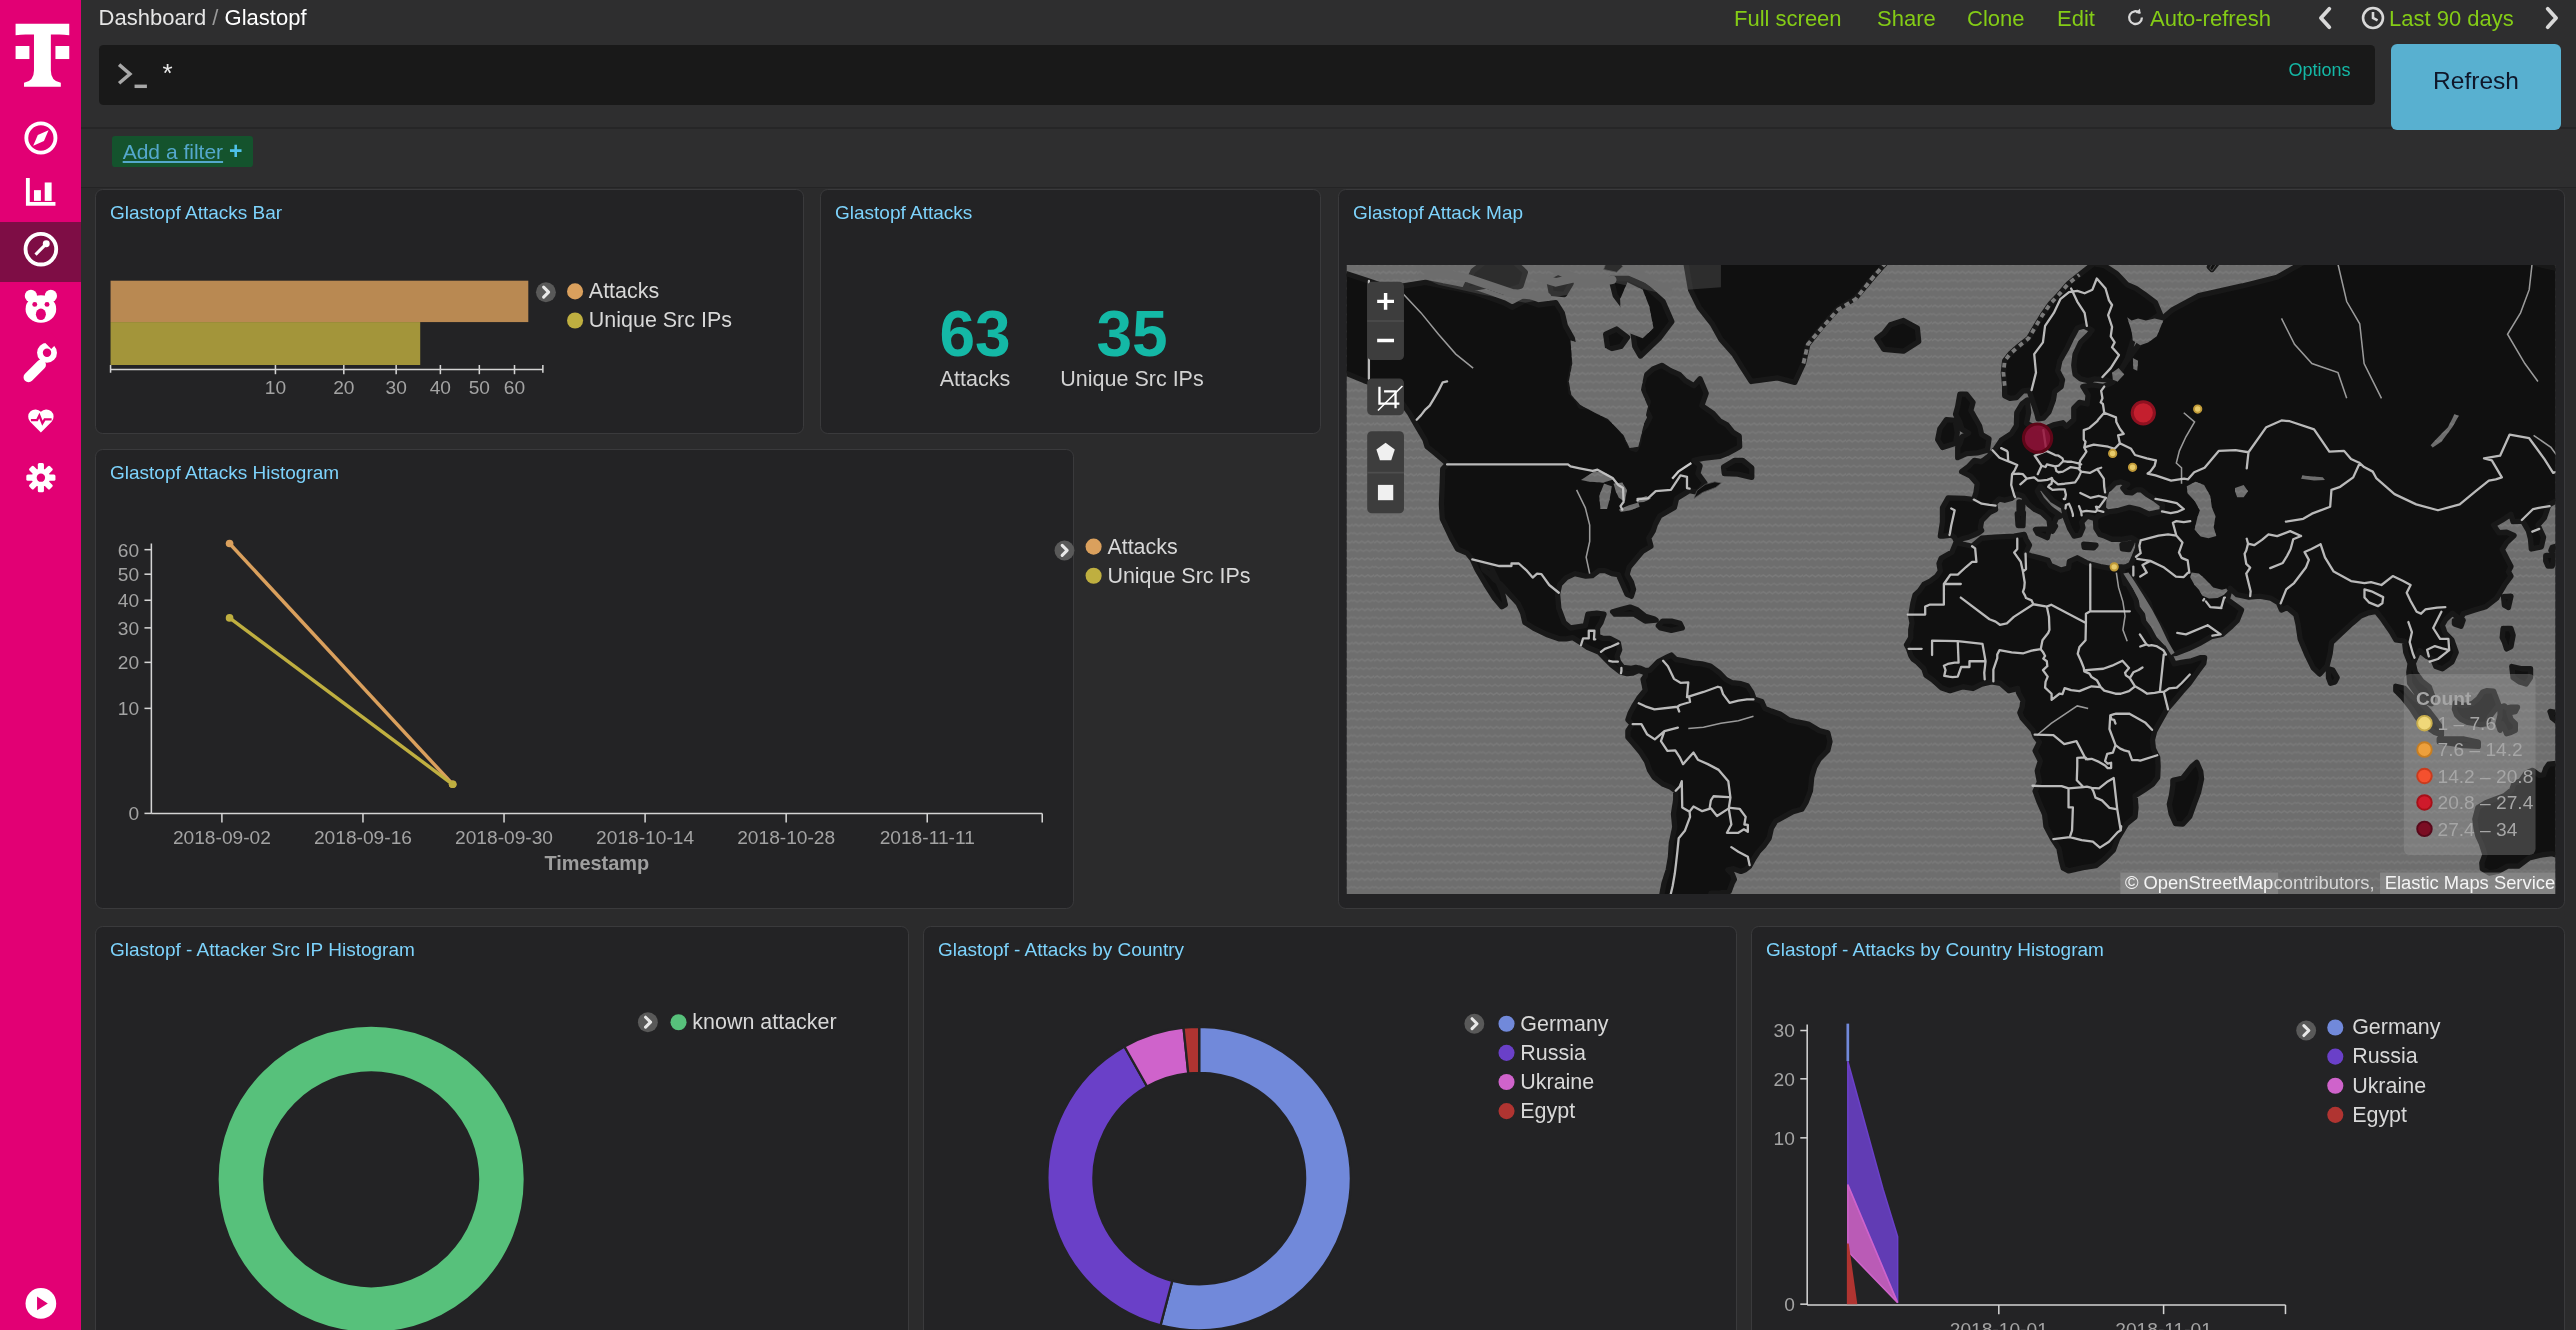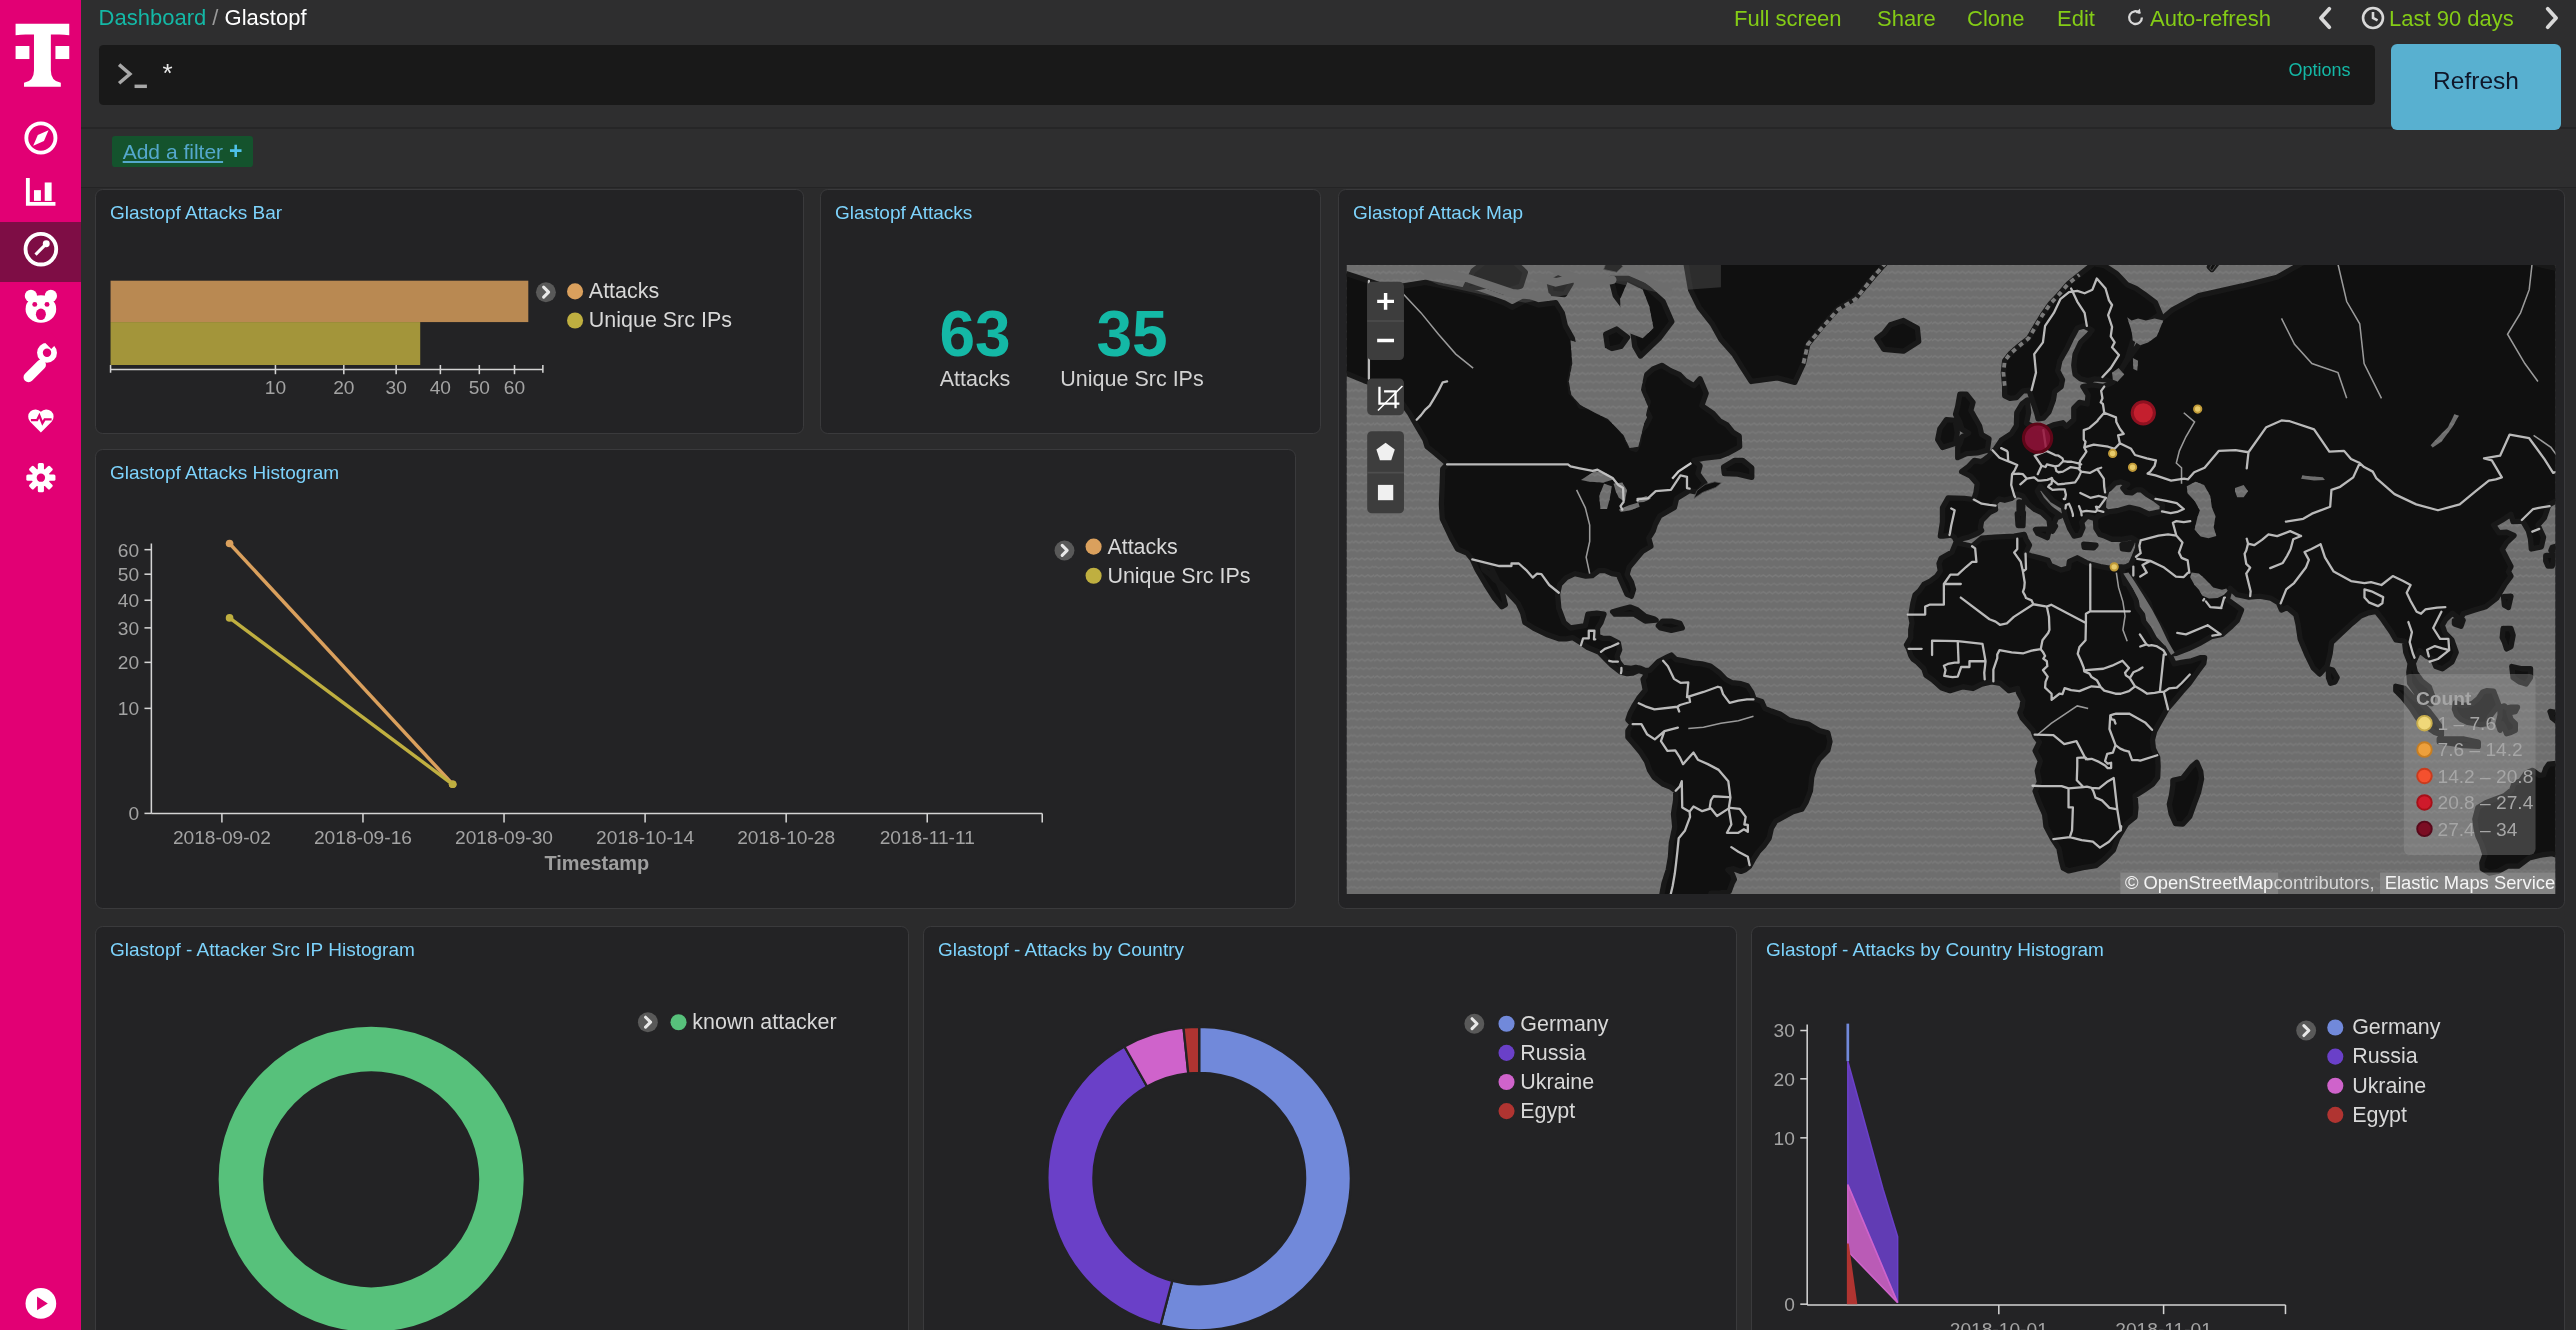--- a/index.html
+++ b/index.html
@@ -58,21 +58,21 @@
 <rect x="49" y="604" width="8" height="10" rx="2" transform="rotate(225 53 623)"></rect>
 <rect x="49" y="604" width="8" height="10" rx="2" transform="rotate(270 53 623)"></rect>
 <rect x="49" y="604" width="8" height="10" rx="2" transform="rotate(315 53 623)"></rect>
 </g>
       <circle cx="53" cy="623" r="5.5" fill="#e20074"></circle>
 <circle cx="53" cy="1700" r="20" fill="#ffffff"></circle>
       <path d="M48,1691 l14,9 -14,9 Z" fill="#e20074"></path>
 </svg>
   </div>
 <div id="content">
-<span class="crumb" style="left:17.6px"><a style="color:#14b8a6;text-decoration:none">Dashboard</a><span style="color:#9a9a9a"> / </span><span style="color:#ffffff">Glastopf</span></span>
+<span class="crumb" style="left:17.6px"><a style="color:#e5e5e5;text-decoration:none">Dashboard</a><span style="color:#9a9a9a"> / </span><span style="color:#ffffff">Glastopf</span></span>
 <span class="menuitem" style="left:1653px">Full screen</span>
 <span class="menuitem" style="left:1796px">Share</span>
 <span class="menuitem" style="left:1886px">Clone</span>
 <span class="menuitem" style="left:1976px">Edit</span>
 <svg width="23" height="23" style="position:absolute;left:2043px;top:6.1px" viewBox="0 0 36 36">
       <path d="M28,18 a10,10 0 1 1 -3,-7" fill="none" stroke="#d8d8d8" stroke-width="3.6"></path>
       <path d="M25,4 l1,8 -8,-1 Z" fill="#d8d8d8"></path>
     </svg>
 <span class="menuitem" style="left:2069px">Auto-refresh</span>
 <svg width="23" height="26" style="position:absolute;left:2233px;top:4.6px" viewBox="0 0 30 34">
@@ -127,21 +127,21 @@
 <div class="panel" style="left:739px;top:0.8px;width:501px;height:245px">
         <div class="ptitle">Glastopf Attacks</div>
         <div class="num" style="left:154px;top:107px">63</div>
         <div class="num" style="left:311px;top:107px">35</div>
         <div class="numlab" style="left:154px;top:177px">Attacks</div>
         <div class="numlab" style="left:311px;top:177px">Unique Src IPs</div>
       </div>
 <div class="panel" style="left:1257px;top:0.8px;width:1227px;height:720px">
         <div class="ptitle">Glastopf Attack Map</div>
       </div>
-<div class="panel" style="left:14px;top:261px;width:1201px;height:460px">
+<div class="panel" style="left:14px;top:261px;width:979px;height:460px">
         <div class="ptitle">Glastopf Attacks Histogram</div>
         <svg style="position:absolute;left:0;top:0" width="1227" height="460" viewBox="0 0 1600 600">
 <path d="M72,122 v352" stroke="#d4d4d4" stroke-width="2" fill="none"></path>
 <line x1="63" y1="130" x2="72" y2="130" stroke="#d4d4d4" stroke-width="2"></line>
 <text x="56" y="139" font-size="25" fill="#a3a3a3" text-anchor="end">60</text>
 <line x1="63" y1="162" x2="72" y2="162" stroke="#d4d4d4" stroke-width="2"></line>
 <text x="56" y="171" font-size="25" fill="#a3a3a3" text-anchor="end">50</text>
 <line x1="63" y1="196" x2="72" y2="196" stroke="#d4d4d4" stroke-width="2"></line>
 <text x="56" y="205" font-size="25" fill="#a3a3a3" text-anchor="end">40</text>
 <line x1="63" y1="232" x2="72" y2="232" stroke="#d4d4d4" stroke-width="2"></line>

